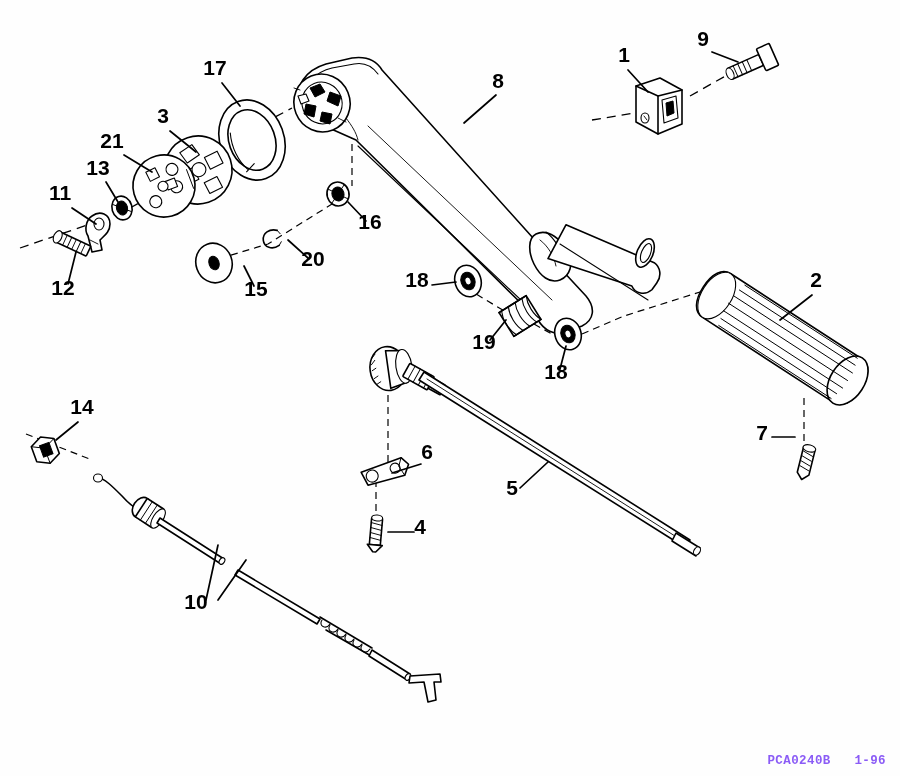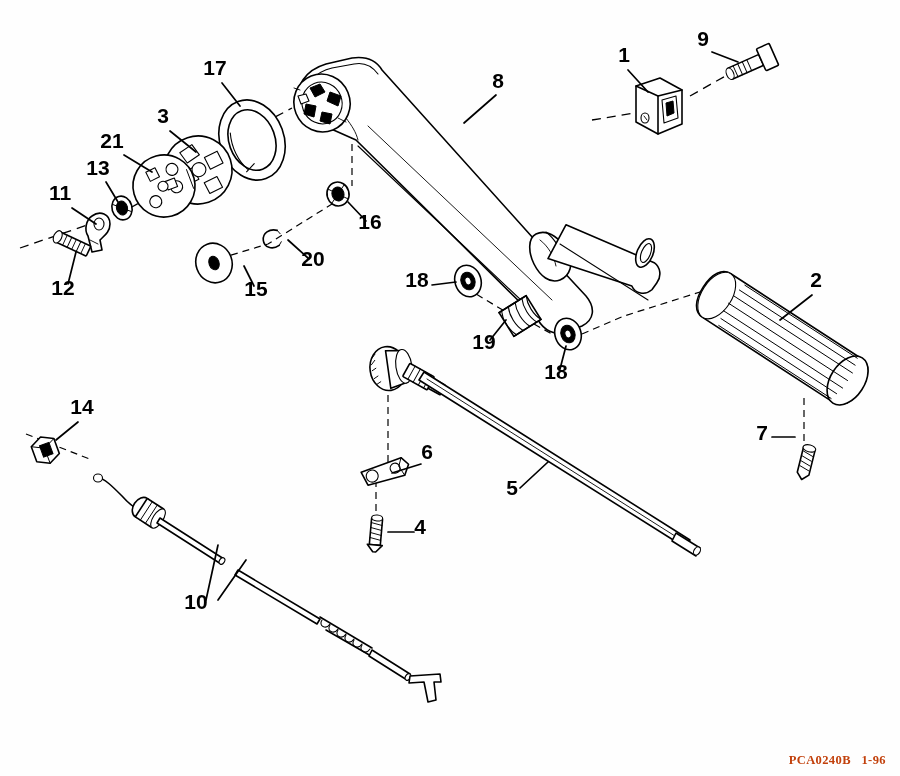--- a/index.html
+++ b/index.html
@@ -18,22 +18,22 @@
   .ln-hair{fill:none;stroke:#000;stroke-width:0.9;stroke-linecap:round;stroke-linejoin:round;}
   .fillw{fill:#ffffff;stroke:#000;stroke-width:1.6;stroke-linejoin:round;stroke-linecap:round;}
   .fillw-thin{fill:#ffffff;stroke:#000;stroke-width:1.1;stroke-linejoin:round;stroke-linecap:round;}
   .fillk{fill:#000000;stroke:#000;stroke-width:1;}
   .dash{fill:none;stroke:#000;stroke-width:1.3;stroke-dasharray:9 6;stroke-linecap:butt;}
   .dash-s{fill:none;stroke:#000;stroke-width:1.2;stroke-dasharray:7 5;stroke-linecap:butt;}
   .leader{fill:none;stroke:#000;stroke-width:1.7;stroke-linecap:round;}
   .callout{font-family:"Liberation Sans", sans-serif;font-size:21px;font-weight:bold;fill:#000;}
   .footer-txt{
     position:absolute;right:14px;bottom:8px;
-    font-family:Liberation Serif, serif;
-    font-size:12.5px;font-weight:bold;color:#c2410c;
+    font-family:Liberation Mono, monospace;
+    font-size:12.5px;font-weight:bold;color:#8b5cf6;
     letter-spacing:0.4px;white-space:pre;
   }
 </style>
 </head>
 <body>
 
 <div id="diagram-root">
 <svg class="diagram" viewBox="0 0 900 776" xmlns="http://www.w3.org/2000/svg">
 
   <g>

